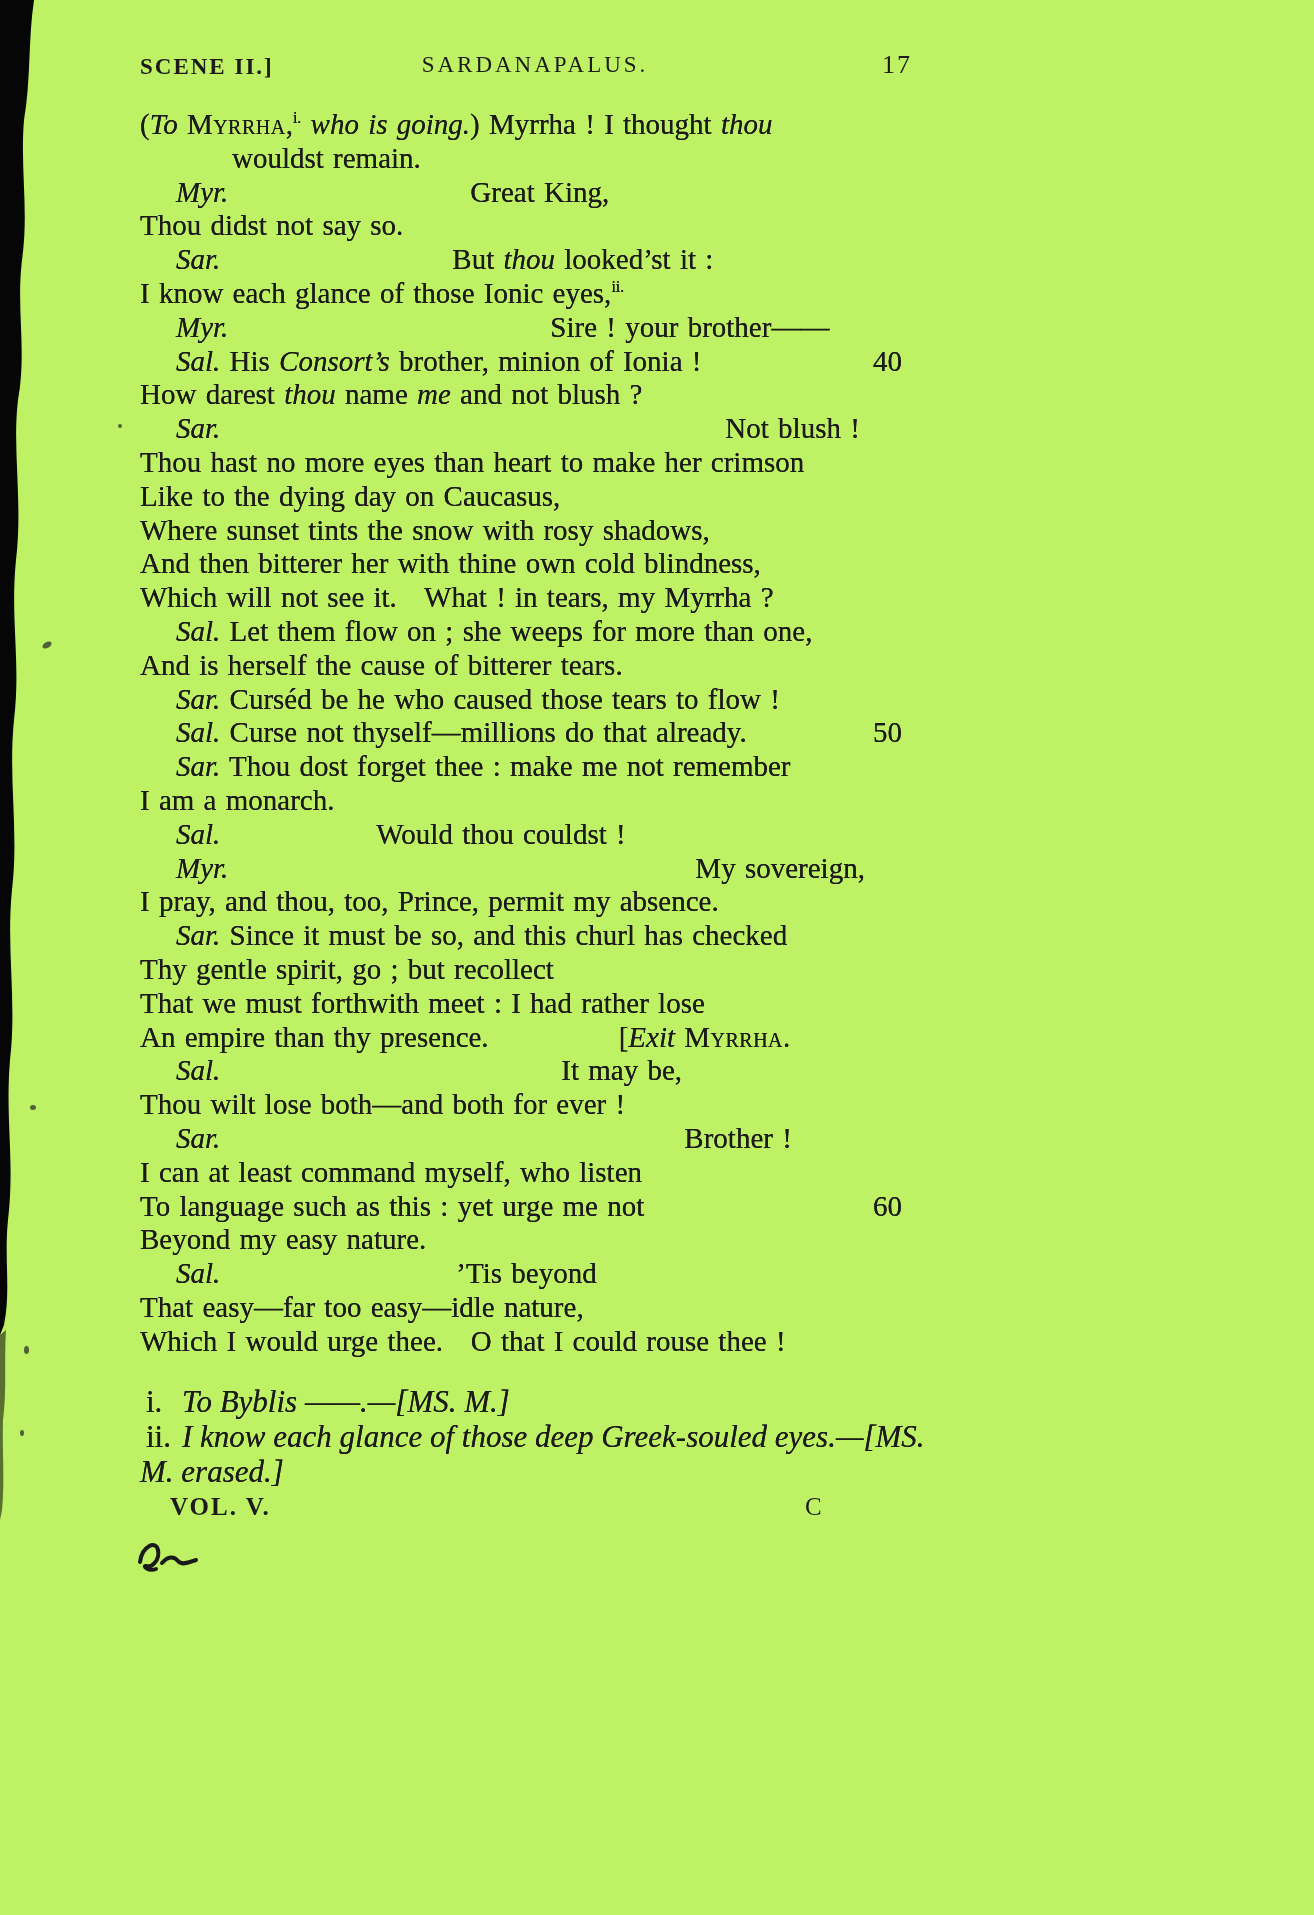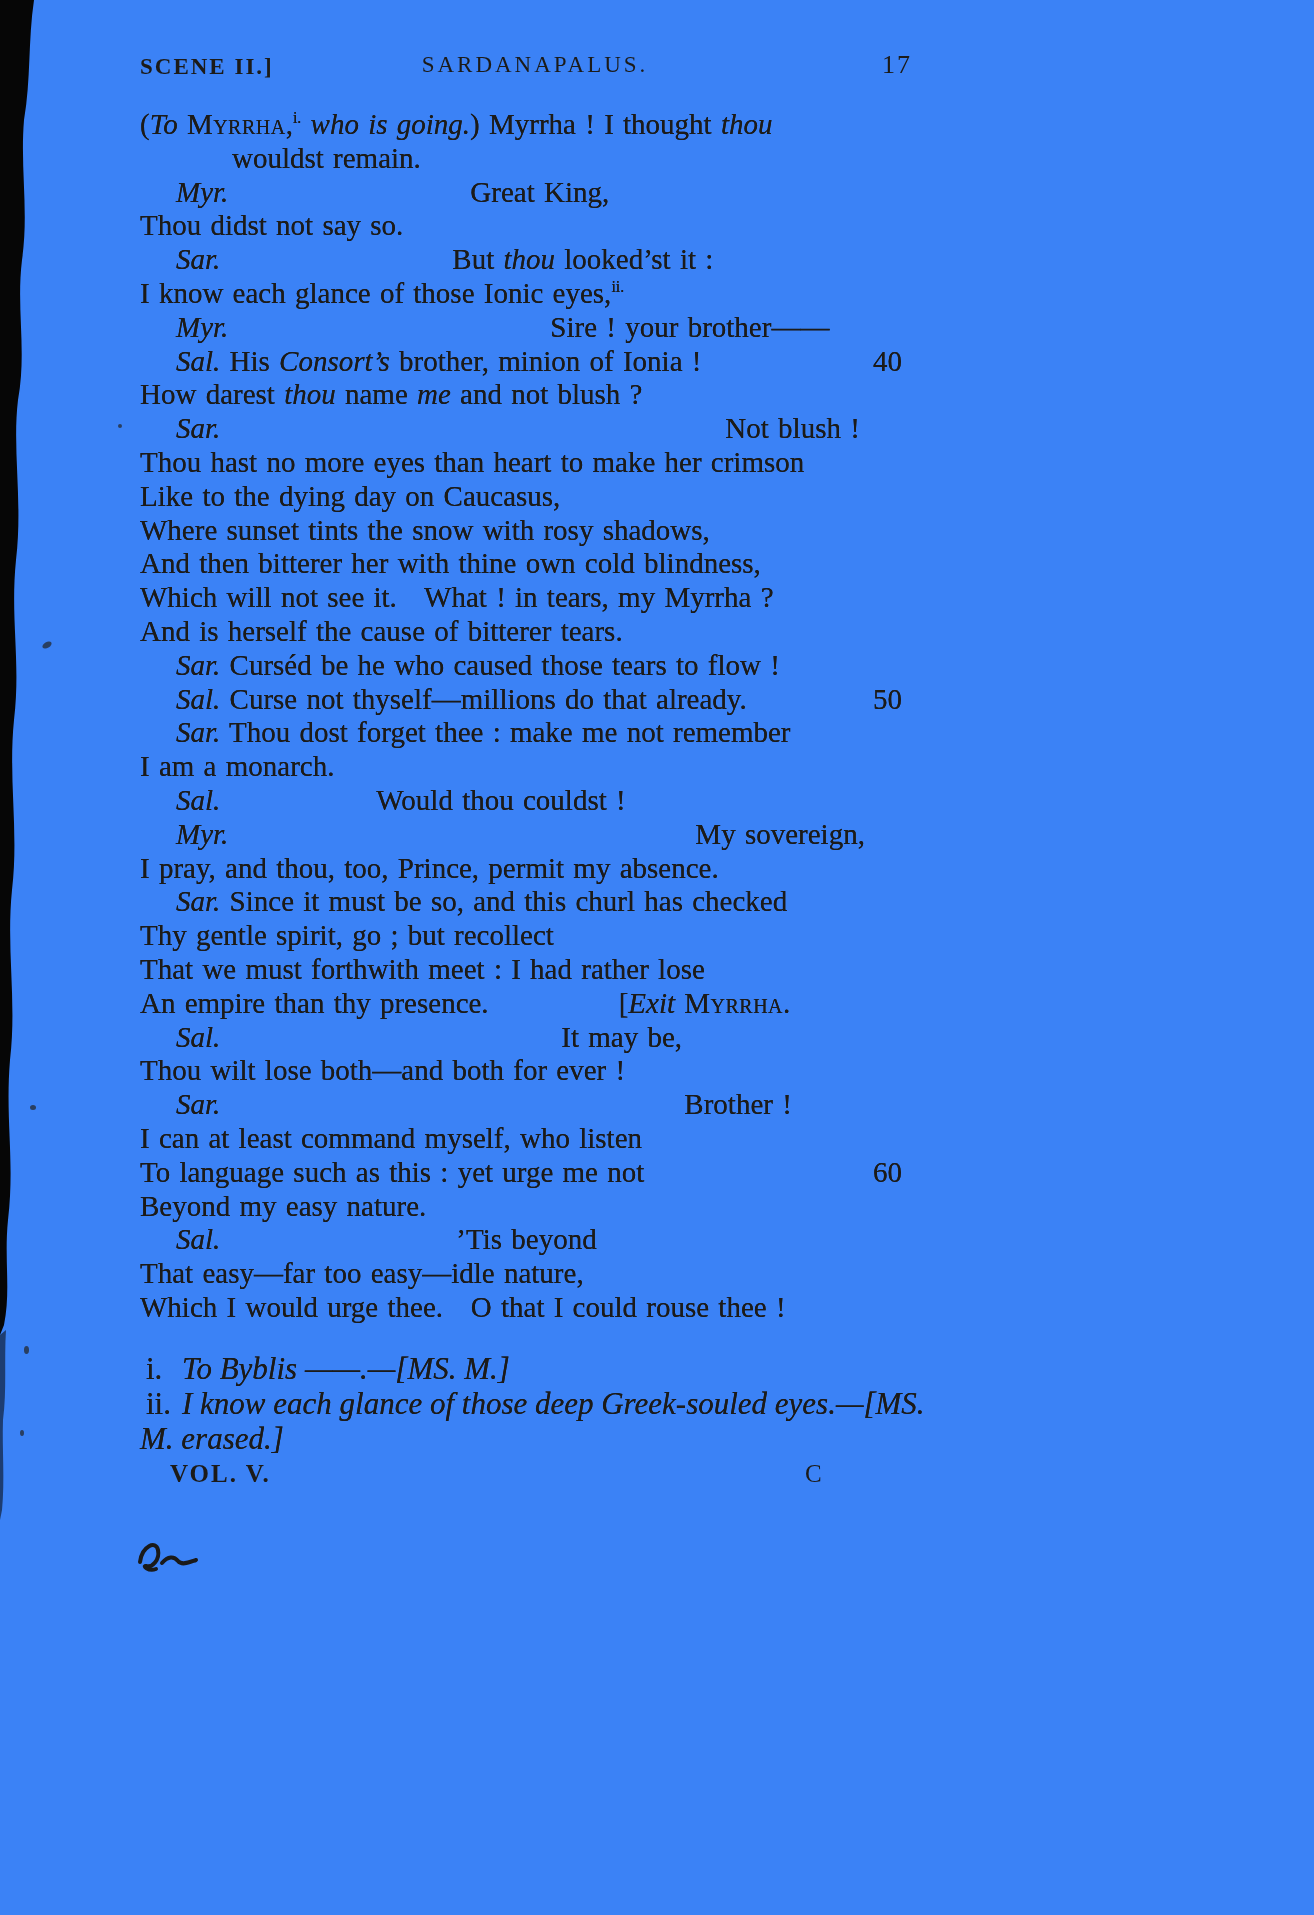--- a/index.html
+++ b/index.html
@@ -1,19 +1,19 @@
 <!DOCTYPE html>
 <html><head>
 <meta charset="utf-8">
 <style>
   html,body{margin:0;padding:0;background:#888;}
   .page{
     position:relative;
     width:1314px;height:1915px;
-    background:#3b82f6;
+    background:#bef264;
     font-family:"Liberation Serif","DejaVu Serif",serif;
     color:#1c1b19;
     overflow:hidden;
   }
   .binding{position:absolute;left:0;top:0;filter:blur(0.6px);}
   .column{position:absolute;left:140px;top:48px;width:790px;}
   .header{position:relative;height:42px;margin-bottom:18px;font-size:23px;}
   .header .h-left{position:absolute;left:0;top:6px;letter-spacing:2px;font-weight:700;}
   .header .h-center{position:absolute;left:0;right:0;top:4px;text-align:center;letter-spacing:3px;}
   .header .h-right{position:absolute;right:18px;top:2px;font-size:26px;letter-spacing:2px;}
@@ -78,20 +78,21 @@
         <div class="line"><span class="">I know each glance of those Ionic eyes,</span><span class="sup">ii.</span></div>
         <div class="line" style="padding-left: 36px;"><span class="it">Myr.</span><span class="gapseg" style="width: 322px;"></span><span class="">Sire ! your brother——</span></div>
         <div class="line" style="padding-left: 36px;"><span class="it">Sal.</span><span class=""> His </span><span class="it">Consort’s</span><span class=""> brother, minion of Ionia !</span><span class="lineno">40</span></div>
         <div class="line"><span class="">How darest </span><span class="it">thou</span><span class=""> name </span><span class="it">me</span><span class=""> and not blush ?</span></div>
         <div class="line" style="padding-left: 36px;"><span class="it">Sar.</span><span class="gapseg" style="width: 505px;"></span><span class="">Not blush !</span></div>
         <div class="line"><span class="">Thou hast no more eyes than heart to make her crimson</span></div>
         <div class="line"><span class="">Like to the dying day on Caucasus,</span></div>
         <div class="line"><span class="">Where sunset tints the snow with rosy shadows,</span></div>
         <div class="line"><span class="">And then bitterer her with thine own cold blindness,</span></div>
         <div class="line"><span class="">Which will not see it.   What ! in tears, my Myrrha ?</span></div>
+        <div class="line" style="padding-left: 36px;"><span class="it">Sal.</span><span class=""> Let them flow on ; she weeps for more than one,</span></div>
         <div class="line"><span class="">And is herself the cause of bitterer tears.</span></div>
         <div class="line" style="padding-left: 36px;"><span class="it">Sar.</span><span class=""> Curséd be he who caused those tears to flow !</span></div>
         <div class="line" style="padding-left: 36px;"><span class="it">Sal.</span><span class=""> Curse not thyself—millions do that already.</span><span class="lineno">50</span></div>
         <div class="line" style="padding-left: 36px;"><span class="it">Sar.</span><span class=""> Thou dost forget thee : make me not remember</span></div>
         <div class="line"><span class="">I am a monarch.</span></div>
         <div class="line" style="padding-left: 36px;"><span class="it">Sal.</span><span class="gapseg" style="width: 156px;"></span><span class="">Would thou couldst !</span></div>
         <div class="line" style="padding-left: 36px;"><span class="it">Myr.</span><span class="gapseg" style="width: 467px;"></span><span class="">My sovereign,</span></div>
         <div class="line"><span class="">I pray, and thou, too, Prince, permit my absence.</span></div>
         <div class="line" style="padding-left: 36px;"><span class="it">Sar.</span><span class=""> Since it must be so, and this churl has checked</span></div>
         <div class="line"><span class="">Thy gentle spirit, go ; but recollect</span></div>

